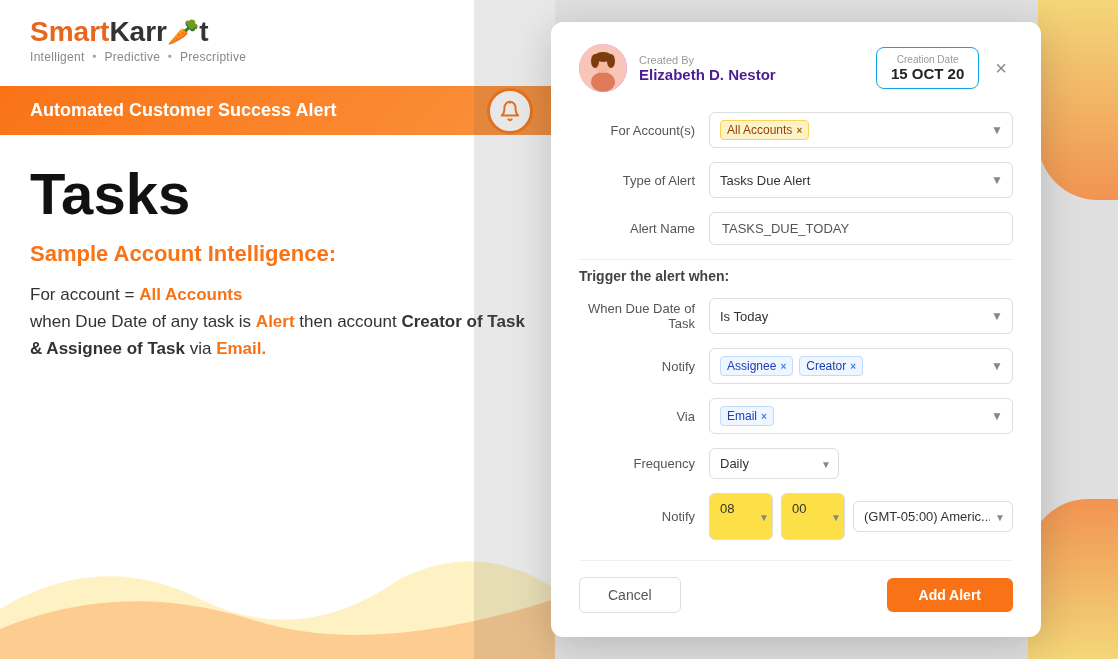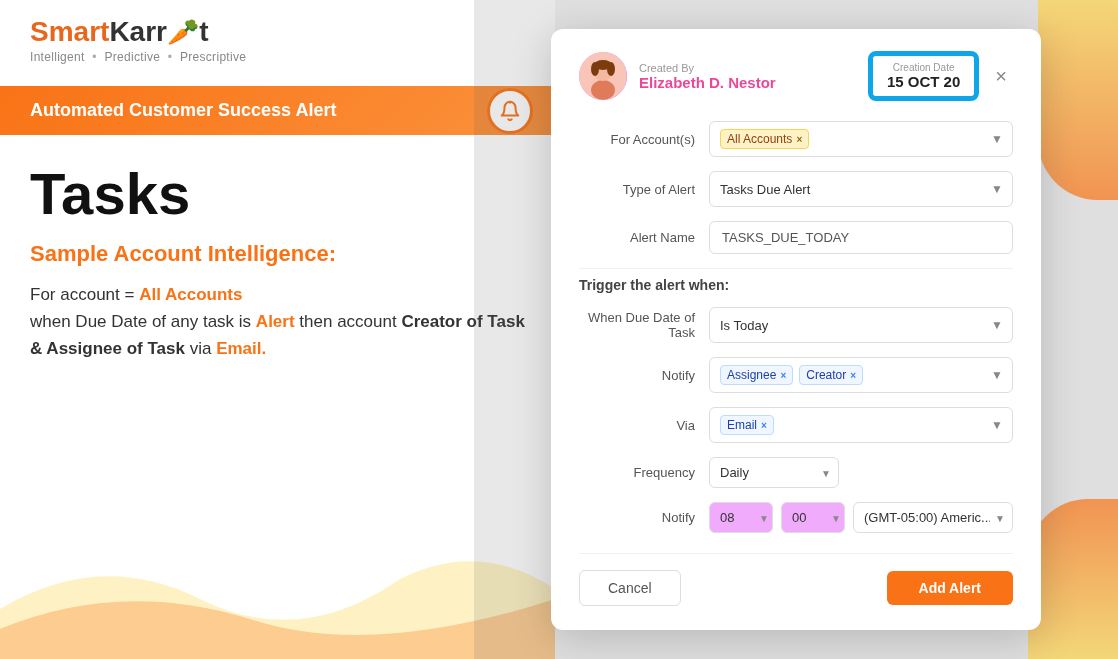--- a/index.html
+++ b/index.html
@@ -176,24 +176,24 @@
       align-items: flex-end;
       justify-content: center;
     }
     .creator-label {
       font-size: 11px;
       color: #999;
     }
     .creator-name {
       font-size: 15px;
       font-weight: 700;
-      color: #ec4899;
+      color: #4c1d95;
     }
     .creation-date-box {
-      border: 5px solid #0ea5e9;
+      border: 1px solid #0ea5e9;
       border-radius: 8px;
       padding: 6px 14px;
       text-align: center;
     }
     .creation-date-label {
       font-size: 10px;
       color: #999;
     }
     .creation-date-value {
       font-size: 15px;
@@ -316,24 +316,24 @@
 
     
     .time-row {
       display: flex;
       align-items: center;
       gap: 8px;
     }
     .time-select {
       border: 1px solid #ddd;
       border-radius: 6px;
-      padding: 7px 22px 7px 10px;
+      padding: 7px 22px 23px 10px;
       font-size: 13px;
       color: #333;
-      background: #f0abfc;
+      background: #fde047;
       appearance: none;
       cursor: pointer;
       width: 64px;
     }
     .timezone-select {
       border: 1px solid #ddd;
       border-radius: 6px;
       padding: 7px 22px 7px 10px;
       font-size: 13px;
       color: #333;

